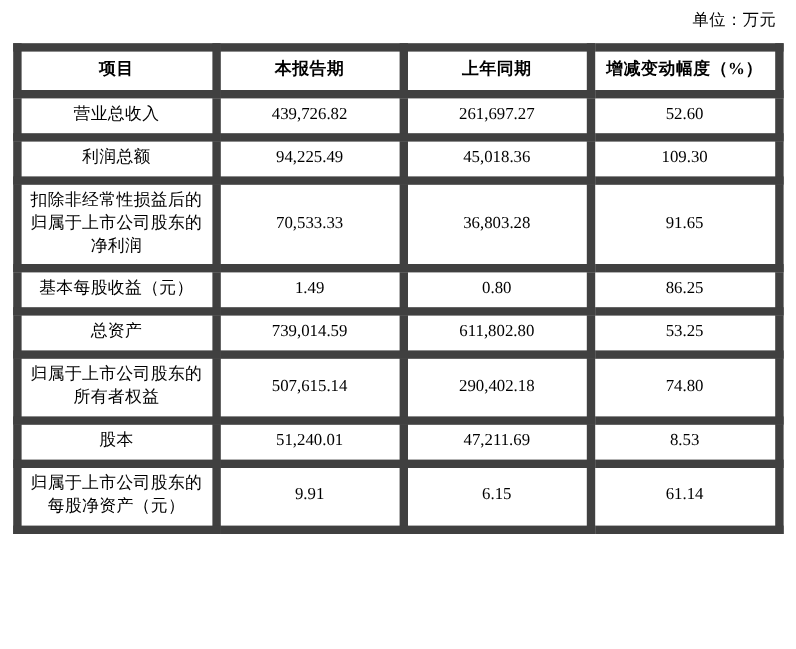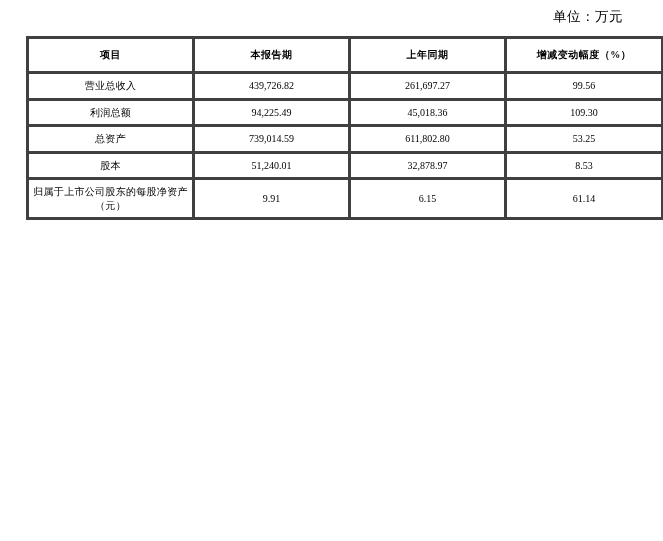--- a/index.html
+++ b/index.html
@@ -11,39 +11,39 @@
     height: 541px;
     background: #ffffff;
     font-family: "Liberation Serif", "DejaVu Serif", serif;
     color: #000000;
   }
   .page {
     position: relative;
     width: 663px;
     height: 541px;
     box-sizing: border-box;
-    padding: 0 26px;
+    padding: 0 2px;
   }
   .unit-line {
     text-align: right;
     font-size: 13.5px;
     padding-top: 8px;
     padding-bottom: 10px;
     padding-right: 14px;
     letter-spacing: 0.5px;
   }
   table.fin {
     border-collapse: collapse;
     width: 635px;
     margin: 0 auto;
     table-layout: fixed;
   }
   table.fin td {
-    border: 3px solid #404040;
-    font-size: 10px;
+    border: 7px solid #404040;
+    font-size: 14px;
     line-height: 1.35;
     padding: 5px 4px;
     vertical-align: middle;
     text-align: center;
   }
   .col-item { width: 166px; }
   .col-a { width: 156px; }
   .col-b { width: 156px; }
   .col-c { width: 157px; }
 
@@ -84,40 +84,58 @@
         <td class="head">项目</td>
         <td class="head">本报告期</td>
         <td class="head">上年同期</td>
         <td class="head">增减变动幅度（%）</td>
       </tr>
 
       <tr>
         <td class="label">营业总收入</td>
         <td class="num">439,726.82</td>
         <td class="num">261,697.27</td>
-        <td class="num">99.56</td>
+        <td class="num">52.60</td>
       </tr>
       <tr>
         <td class="label">利润总额</td>
         <td class="num">94,225.49</td>
         <td class="num">45,018.36</td>
         <td class="num">109.30</td>
+      </tr>
+      <tr>
+        <td class="label tall">扣除非经常性损益后的归属于上市公司股东的净利润</td>
+        <td class="num">70,533.33</td>
+        <td class="num">36,803.28</td>
+        <td class="num">91.65</td>
+      </tr>
+      <tr>
+        <td class="label">基本每股收益（元）</td>
+        <td class="num">1.49</td>
+        <td class="num">0.80</td>
+        <td class="num">86.25</td>
       </tr>
 
 
       <tr>
         <td class="label">总资产</td>
         <td class="num">739,014.59</td>
         <td class="num">611,802.80</td>
         <td class="num">53.25</td>
       </tr>
       <tr>
+        <td class="label tall">归属于上市公司股东的所有者权益</td>
+        <td class="num">507,615.14</td>
+        <td class="num">290,402.18</td>
+        <td class="num">74.80</td>
+      </tr>
+      <tr>
         <td class="label">股本</td>
         <td class="num">51,240.01</td>
-        <td class="num">32,878.97</td>
+        <td class="num">47,211.69</td>
         <td class="num">8.53</td>
       </tr>
       <tr>
         <td class="label tall">归属于上市公司股东的每股净资产（元）</td>
         <td class="num">9.91</td>
         <td class="num">6.15</td>
         <td class="num">61.14</td>
       </tr>
     </tbody>
   </table>

